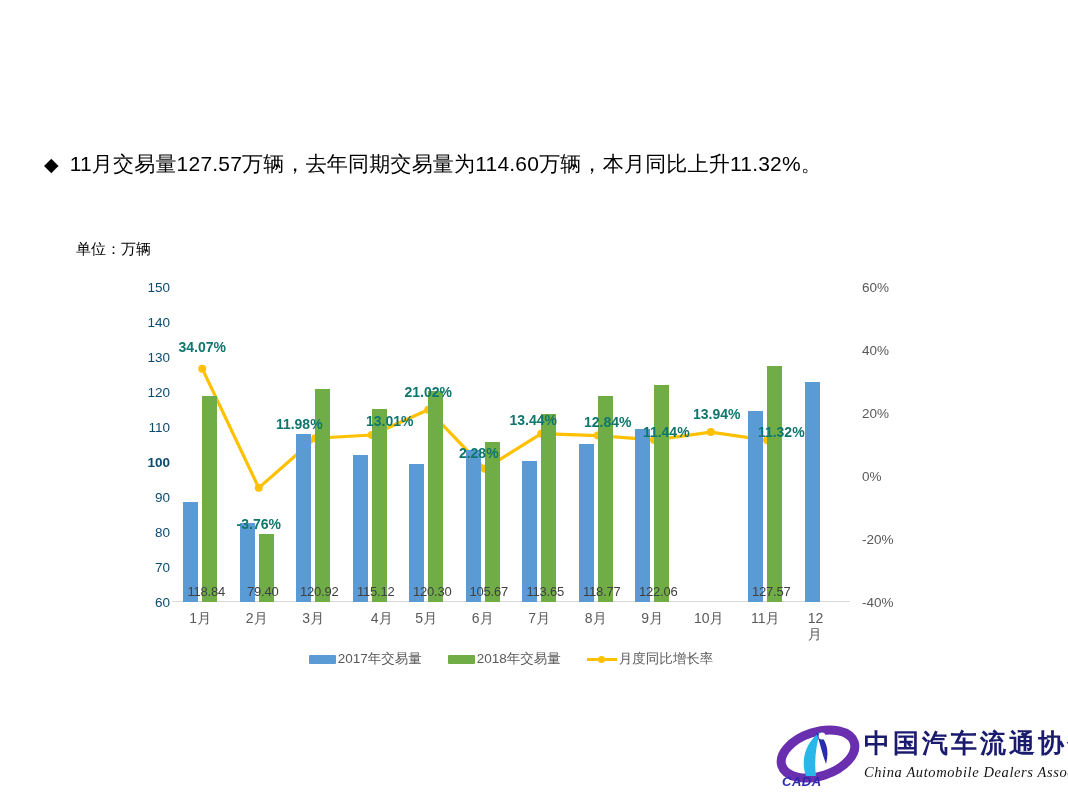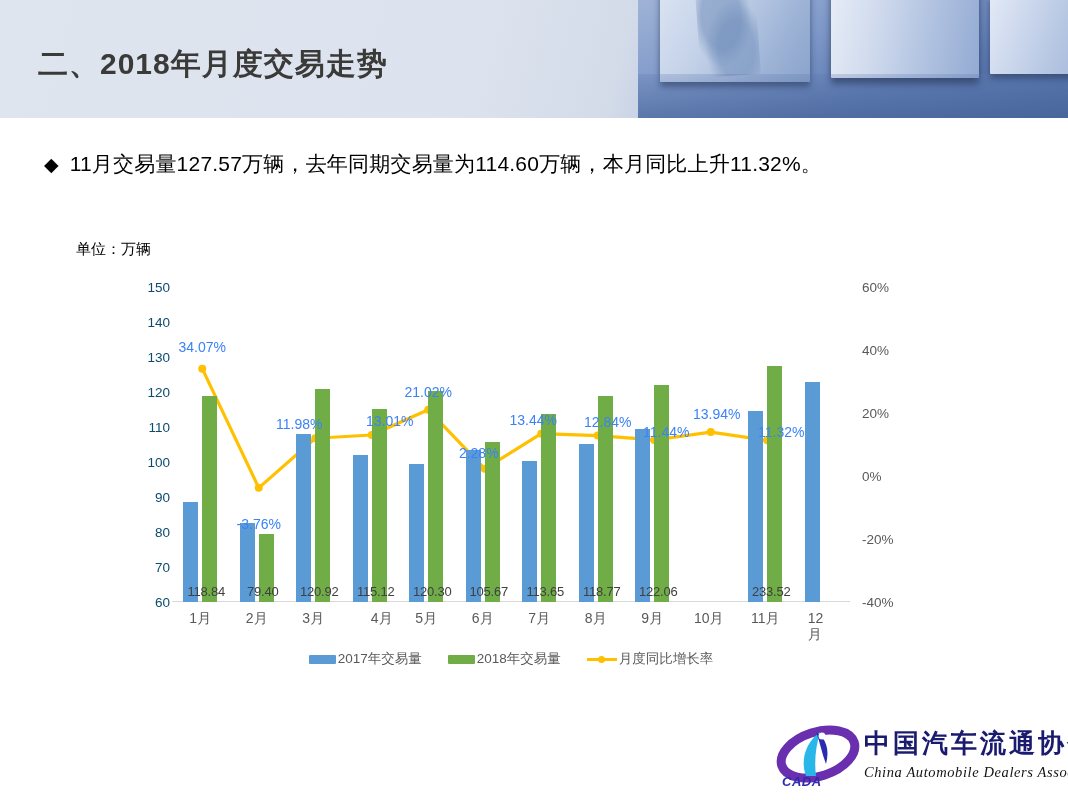--- a/index.html
+++ b/index.html
@@ -67,21 +67,21 @@
 
   .group{position:absolute;bottom:0;height:100%;}
   .bar{position:absolute;bottom:0;width:15px;}
   .bar.b2017{background:#5B9BD5;left:0;}
   .bar.b2018{background:#70AD47;left:19px;}
   .dlabel{position:absolute;bottom:3px;left:-4px;width:54px;text-align:center;
           font-size:13px;color:#404040;letter-spacing:-.2px;}
 
   .linesvg{position:absolute;left:0;top:0;width:100%;height:100%;overflow:visible;}
 
-  .plabel{position:absolute;font-size:14px;font-weight:normal;color:#3b82f6;
+  .plabel{position:absolute;font-size:14px;font-weight:bold;color:#0f766e;
           white-space:nowrap;transform:translateX(-50%);}
 
   .xlabels{position:absolute;left:172px;top:340px;width:678px;height:26px;}
   .xlab{position:absolute;font-size:14px;color:#595959;transform:translateX(-50%);}
 
   .legend{position:absolute;left:172px;top:378px;width:678px;height:22px;
           display:flex;align-items:center;justify-content:center;gap:26px;}
   .lg{display:flex;align-items:center;gap:2px;font-size:13.5px;color:#595959;}
   .swatch{width:27px;height:9px;border-radius:1px;}
   .lineswatch{position:relative;width:30px;height:9px;}
@@ -96,47 +96,35 @@
   .logo-en{position:absolute;left:88px;top:42px;font-size:14.5px;color:#141414;font-style:italic;
            letter-spacing:.6px;font-family:"Liberation Serif","DejaVu Serif",serif;white-space:nowrap;}
   .logo-cada{position:absolute;left:8px;top:46px;font-size:13px;font-weight:bold;color:#2b2bb0;
              font-style:italic;letter-spacing:.5px;}
 </style>
 </head>
 <body>
 
 <div id="slide">
 
-  <div class="header">
-    <div class="hdr-img">
-      <div class="hdr-bg"></div>
-      <div class="cube cube1">
-          <div class="map"></div>
-        </div>
-      <div class="cube cube2"></div>
-      <div class="cube cube3"></div>
-      <div class="hdr-floor"></div>
-    </div>
-    <div class="title">二、2018年月度交易走势</div>
-  </div>
 
   <div class="bullet-row">
     <span class="bullet-mark">◆</span>
     <span class="bullet-text">11月交易量127.57万辆，去年同期交易量为114.60万辆，本月同比上升11.32%。</span>
   </div>
 
   <div class="unit-label">单位：万辆</div>
 
   <div class="chart">
     <div class="yleft" id="y-left">
         <div class="ytick" style="top: 315px;">60</div>
         <div class="ytick" style="top: 280px;">70</div>
         <div class="ytick" style="top: 245px;">80</div>
         <div class="ytick" style="top: 210px;">90</div>
-        <div class="ytick" style="top: 175px;">100</div>
+        <div class="ytick" style="top: 175px; font-weight: bold;">100</div>
         <div class="ytick" style="top: 140px;">110</div>
         <div class="ytick" style="top: 105px;">120</div>
         <div class="ytick" style="top: 70px;">130</div>
         <div class="ytick" style="top: 35px;">140</div>
         <div class="ytick" style="top: 0px;">150</div>
       </div>
     <div class="yright" id="y-right">
         <div class="ytick-r" style="top: 315px;">-40%</div>
         <div class="ytick-r" style="top: 252px;">-20%</div>
         <div class="ytick-r" style="top: 189px;">0%</div>
@@ -202,21 +190,21 @@
           <div class="dlabel">118.77</div>
         </div>
         <div class="group" style="left: 463.25px; width: 34px;">
           <div class="bar b2017" style="height: 173.355px;"></div>
           <div class="bar b2018" style="height: 217.21px;"></div>
           <div class="dlabel">122.06</div>
         </div>
         <div class="group" style="left: 576.25px; width: 34px;">
           <div class="bar b2017" style="height: 191.1px;"></div>
           <div class="bar b2018" style="height: 236.495px;"></div>
-          <div class="dlabel">233.52</div>
+          <div class="dlabel">127.57</div>
         </div>
         <div class="group" style="left: 632.75px; width: 34px;">
           <div class="bar b2017" style="height: 220.5px;"></div>
         </div>
         <div class="plabel" style="left: 30.25px; top: 51.6795px;">34.07%</div>
         <div class="plabel" style="left: 86.75px; top: 228.844px;">-3.76%</div>
         <div class="plabel" style="left: 127.25px; top: 129.263px;">11.98%</div>
         <div class="plabel" style="left: 217.75px; top: 126.018px;">13.01%</div>
         <div class="plabel" style="left: 256.25px; top: 96.787px;">21.02%</div>
         <div class="plabel" style="left: 306.75px; top: 157.818px;">2.28%</div>

